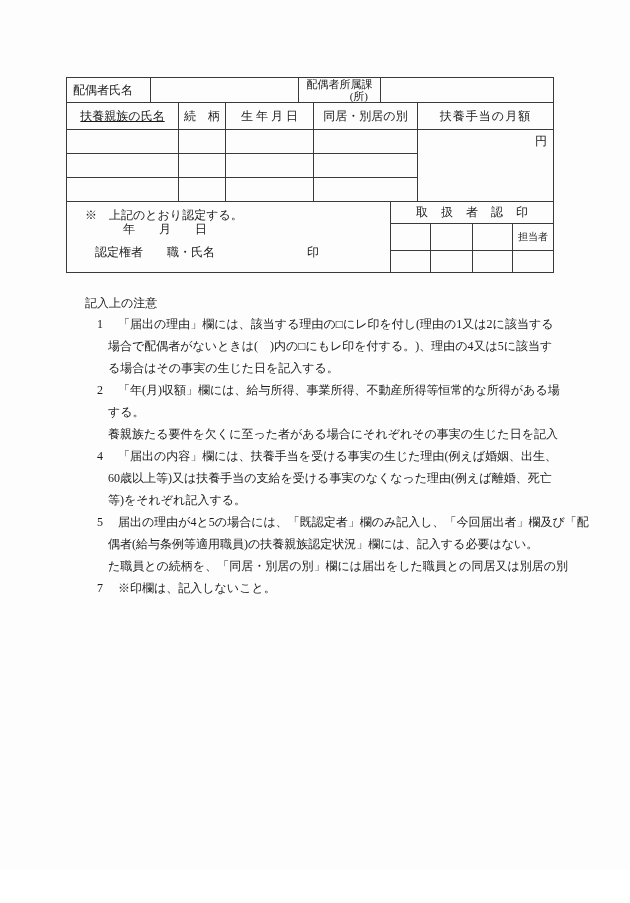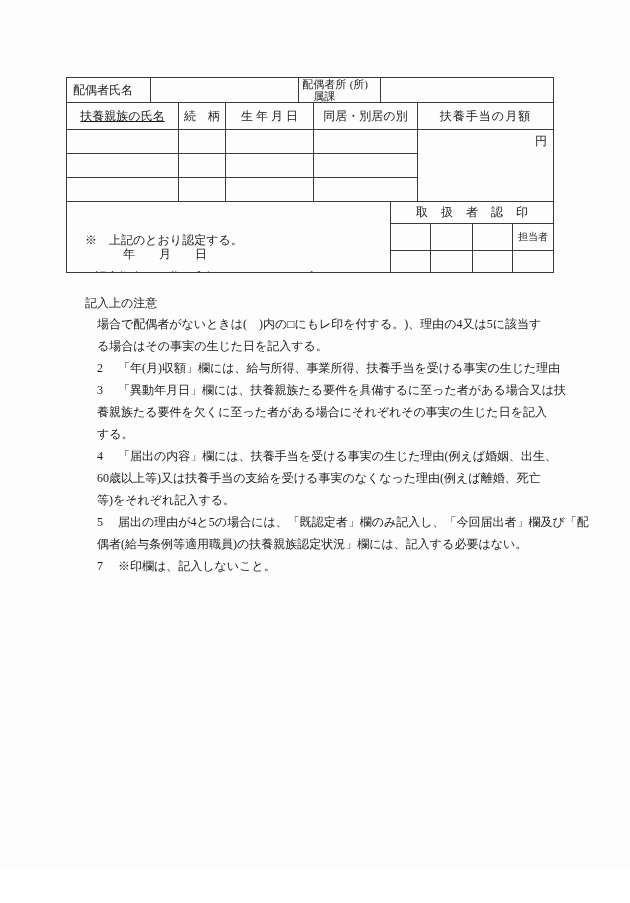--- a/index.html
+++ b/index.html
@@ -23,51 +23,51 @@
     background:#3a3a3a;
     border:1px solid #3a3a3a;
   }
   .cell { background:#fdfdfd; overflow:hidden; }
   .c-center { display:flex; align-items:center; justify-content:center; text-align:center; }
   .c-left   { display:flex; align-items:center; padding-left:6px; }
 
   .spouse-name-label { grid-area:1/1/2/2; }
   .spouse-name-value { grid-area:1/2/2/5; }
   .spouse-dept-label { grid-area:1/5/2/7; font-size:11px; line-height:12px;
-                       display:flex; flex-direction:row; justify-content:center; }
+                       display:flex; flex-direction:column; justify-content:center; }
   .spouse-dept-label .l1 { text-align:center; }
   .spouse-dept-label .l2 { text-align:right; padding-right:12px; }
   .spouse-dept-value { grid-area:1/7/2/13; }
 
   .h-name  { grid-area:2/1/3/3;text-decoration:underline; }
   .h-rel   { grid-area:2/3/3/4; }
   .h-birth { grid-area:2/4/3/6; }
   .h-res   { grid-area:2/6/3/9; }
   .h-amt   { grid-area:2/9/3/13; letter-spacing:1px;text-align:right; }
 
   .d11 { grid-area:3/1/4/3; } .d12 { grid-area:3/3/4/4; } .d13 { grid-area:3/4/4/6; } .d14 { grid-area:3/6/4/9; }
   .d21 { grid-area:4/1/5/3; } .d22 { grid-area:4/3/5/4; } .d23 { grid-area:4/4/5/6; } .d24 { grid-area:4/6/5/9; }
   .d31 { grid-area:5/1/6/3; } .d32 { grid-area:5/3/6/4; } .d33 { grid-area:5/4/6/6; } .d34 { grid-area:5/6/6/9; }
   .amount-merged { grid-area:3/9/6/13; text-align:right; padding:3px 6px 0 0; }
 
   .cert-left { grid-area:6/1/9/8; position:relative; padding-top:6px; }
-  .cert-line1 { margin-left:18px; line-height:14px;margin-top:25px; }
+  .cert-line1 { margin-left:18px; line-height:14px; }
   .cert-line2 { margin-left:56px; line-height:14px; }
   .cert-line3 { margin-left:28px; margin-top:9px; line-height:14px; position:relative; }
   .cert-seal  { position:absolute; left:212px; top:0; }
 
   .handler-header { grid-area:6/8/7/13; letter-spacing:5px; padding-left:5px; }
   .hr1c1 { grid-area:7/8/8/10; } .hr1c2 { grid-area:7/10/8/11; } .hr1c3 { grid-area:7/11/8/12; }
   .staff { grid-area:7/12/8/13; font-size:10px; }
   .hr2c1 { grid-area:8/8/9/10; } .hr2c2 { grid-area:8/10/9/11; } .hr2c3 { grid-area:8/11/9/12; } .hr2c4 { grid-area:8/12/9/13; }
 
   
   .notes-title { position:absolute; left:85px; top:295px; }
   .notes { position:absolute; left:97px; top:313px; width:470px; }
-  .note-line { height:22px; line-height:22px; white-space:nowrap; }
+  .note-line { height:22px; line-height:22px; margin-left:11px; white-space:nowrap; }
   .note-line.first { margin-left:0; }
   .note-num { display:inline-block; width:21px; }
 </style>
 </head>
 <body>
 
 <div class="page">
 
   <div class="form-table">
 
@@ -118,40 +118,41 @@
     <div class="cell hr2c1"></div>
     <div class="cell hr2c2"></div>
     <div class="cell hr2c3"></div>
     <div class="cell hr2c4"></div>
   </div>
 
   <div class="notes-title">記入上の注意</div>
 
   <div class="notes">
     <div class="note-item">
+      <div class="note-line first"><span class="note-num">1</span><span>「届出の理由」欄には、該当する理由の□にレ印を付し(理由の1又は2に該当する</span></div>
       <div class="note-line">場合で配偶者がないときは(　)内の□にもレ印を付する。)、理由の4又は5に該当す</div>
       <div class="note-line">る場合はその事実の生じた日を記入する。</div>
     </div>
     <div class="note-item">
-      <div class="note-line first"><span class="note-num">2</span><span>「年(月)収額」欄には、給与所得、事業所得、扶養手当を受ける事実の生じた理由</span></div>
+      <div class="note-line first"><span class="note-num">2</span><span>「年(月)収額」欄には、給与所得、事業所得、不動産所得等恒常的な所得がある場</span></div>
     </div>
     <div class="note-item">
-      <div class="note-line first"><span class="note-num">3</span><span>「異動年月日」欄には、扶養親族たる要件を具備するに至った者がある場合又は扶</span></div>
+      <div class="note-line">する。</div>
       <div class="note-line">養親族たる要件を欠くに至った者がある場合にそれぞれその事実の生じた日を記入</div>
-      <div class="note-line">する。</div>
     </div>
     <div class="note-item">
       <div class="note-line first"><span class="note-num">4</span><span>「届出の内容」欄には、扶養手当を受ける事実の生じた理由(例えば婚姻、出生、</span></div>
       <div class="note-line">60歳以上等)又は扶養手当の支給を受ける事実のなくなった理由(例えば離婚、死亡</div>
       <div class="note-line">等)をそれぞれ記入する。</div>
     </div>
     <div class="note-item">
       <div class="note-line first"><span class="note-num">5</span><span>届出の理由が4と5の場合には、「既認定者」欄のみ記入し、「今回届出者」欄及び「配</span></div>
       <div class="note-line">偶者(給与条例等適用職員)の扶養親族認定状況」欄には、記入する必要はない。</div>
     </div>
     <div class="note-item">
+      <div class="note-line">た職員との続柄を、「同居・別居の別」欄には届出をした職員との同居又は別居の別</div>
     </div>
     <div class="note-item">
       <div class="note-line first"><span class="note-num">7</span><span>※印欄は、記入しないこと。</span></div>
     </div>
   </div>
 
 </div>
 
 </body></html>

